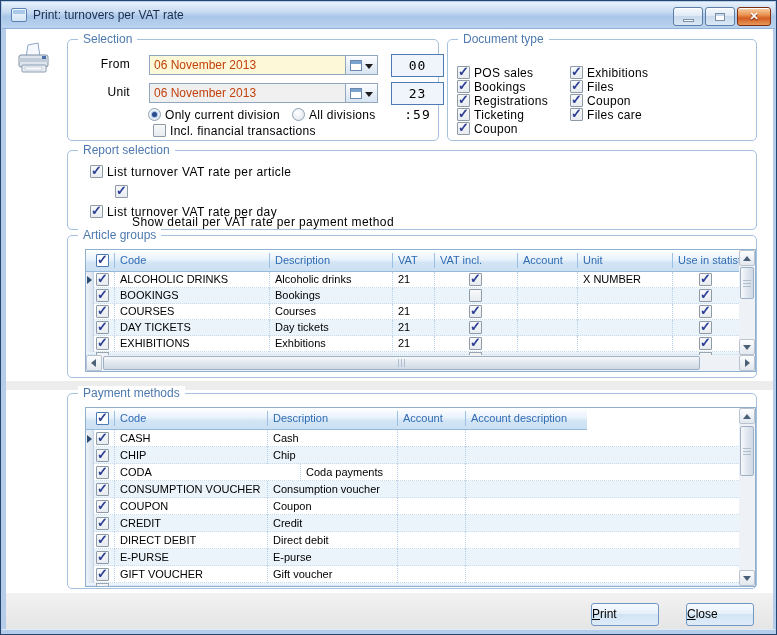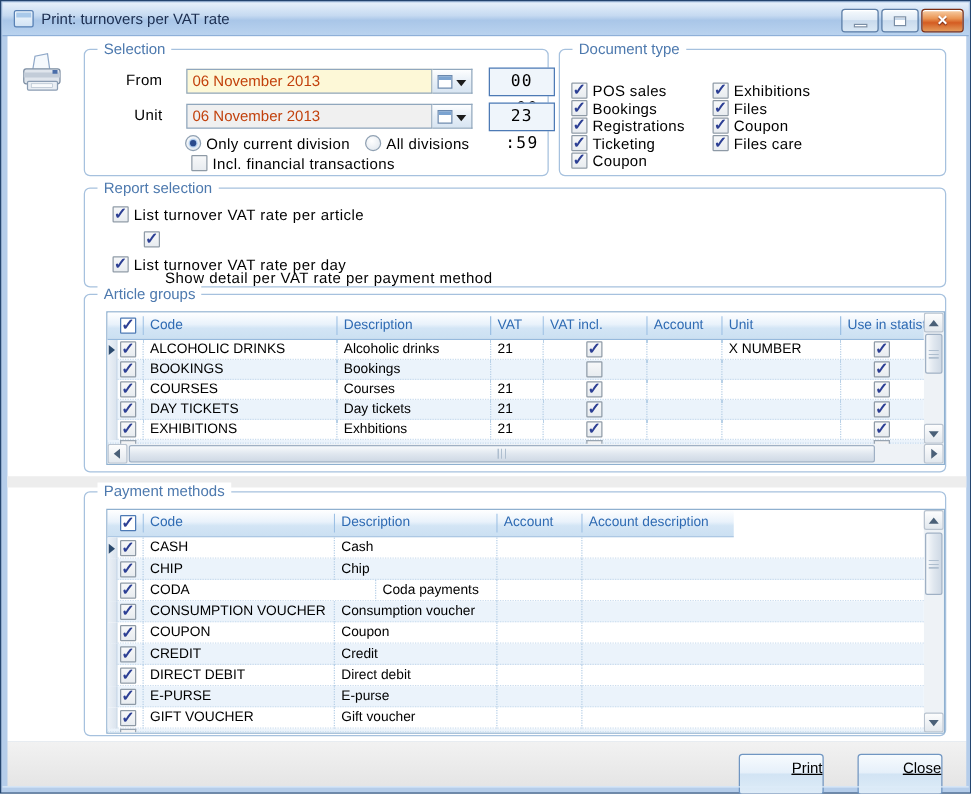--- a/index.html
+++ b/index.html
@@ -23,23 +23,23 @@
   .gl-max{position:absolute;left:9px;top:5px;width:10px;height:8px;background:#fff;border:1px solid #7a8ea6;
     box-shadow:inset 0 2px 0 #c7d8ea;}
   .gl-x{position:absolute;left:0;top:2px;width:100%;text-align:center;color:#fff;font-weight:bold;
     font-size:11px;text-shadow:0 1px 1px #5e1408;}
 
   .content{position:absolute;left:5px;top:28px;width:767px;height:564px;background:#fff;}
   .splitter{position:absolute;left:5px;top:380px;width:767px;height:9px;background:#ededed;}
   .footer{position:absolute;left:5px;top:592px;width:767px;height:36px;background:linear-gradient(#f2f2f2,#e5e5e5);}
   .bframe{position:absolute;left:1px;right:1px;top:628px;height:1px;background:#ddecf9;}
 
-  .btn{position:absolute;top:602px;width:68px;height:33px;border:1px solid #7096c2;border-radius:3px;
+  .btn{position:absolute;top:602px;width:68px;height:23px;border:1px solid #7096c2;border-radius:3px;
     background:linear-gradient(#f7fbfe,#e6f0fa 45%,#d2e4f4 50%,#deecf8);font-size:12px;color:#000;
-    text-align:right;line-height:21px;cursor:default;text-decoration:underline;}
+    text-align:left;line-height:21px;cursor:default;}
   #btn-print{left:590px;} #btn-close{left:685px;}
 
   .group{position:absolute;border:1px solid var(--accent-border,#a6c1de);border-radius:5px;background:transparent;}
   .legend{position:absolute;top:-8px;left:10px;background:#fff;padding:0 5px;
     color:var(--legend-text,#4d79ae);font-size:12px;white-space:nowrap;}
 
   .flabel{position:absolute;color:#000;font-size:12px;letter-spacing:.3px;}
   .txt{position:absolute;height:20px;border:1px solid #90a7bd;background:#f0f0f0;font-size:12px;
     padding:2px 4px;color:#c2410c;line-height:15px;white-space:nowrap;overflow:hidden;}
   .calbtn{position:absolute;width:32px;height:20px;border:1px solid #90a7bd;border-left:none;

